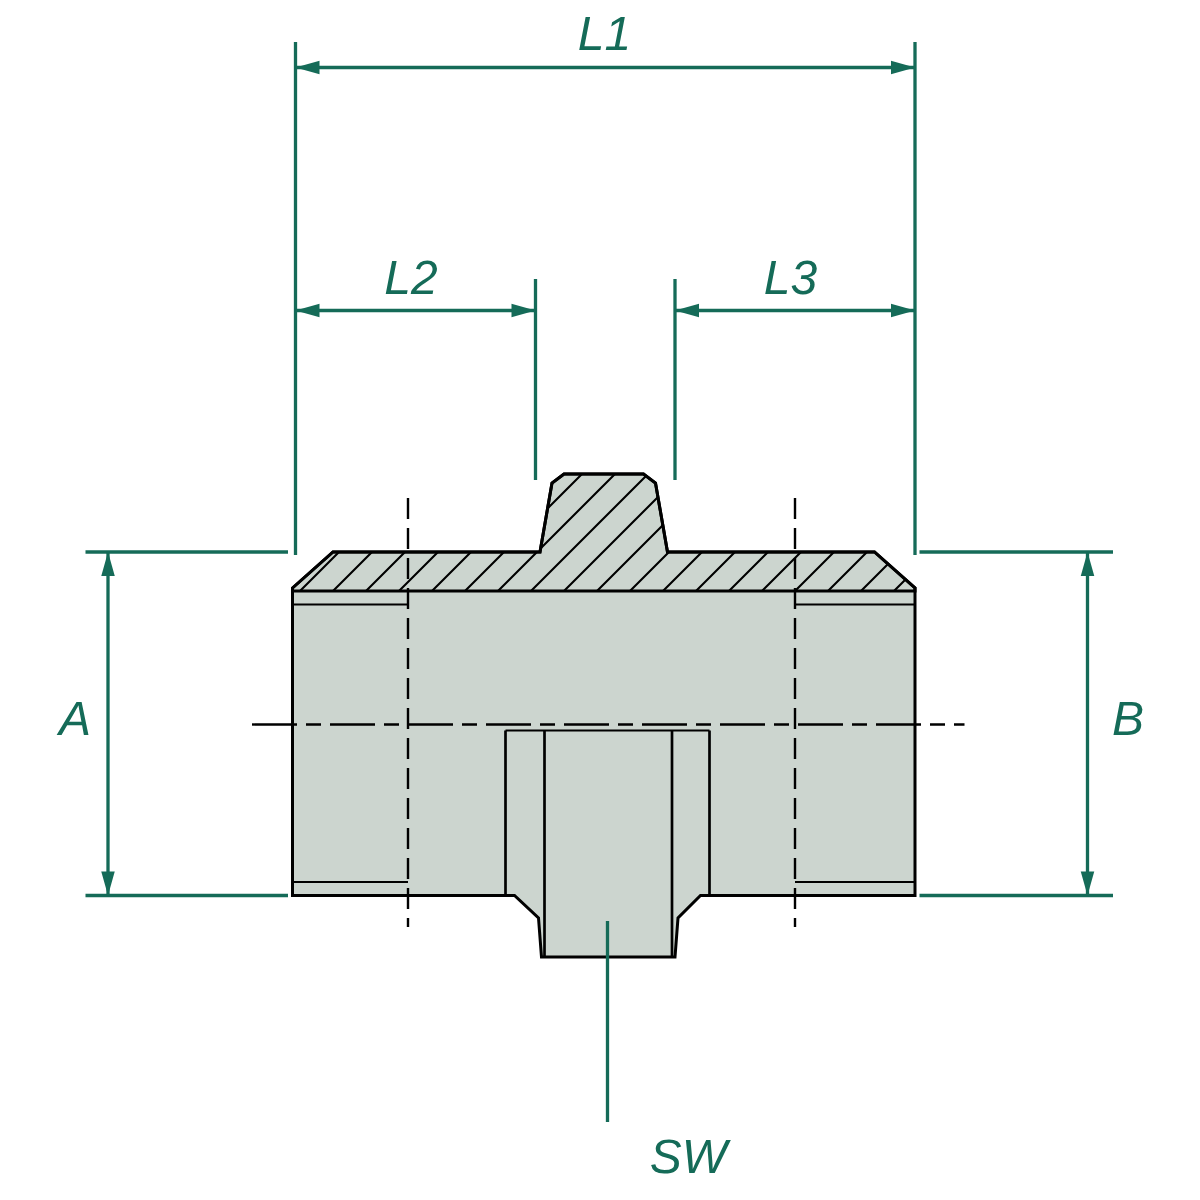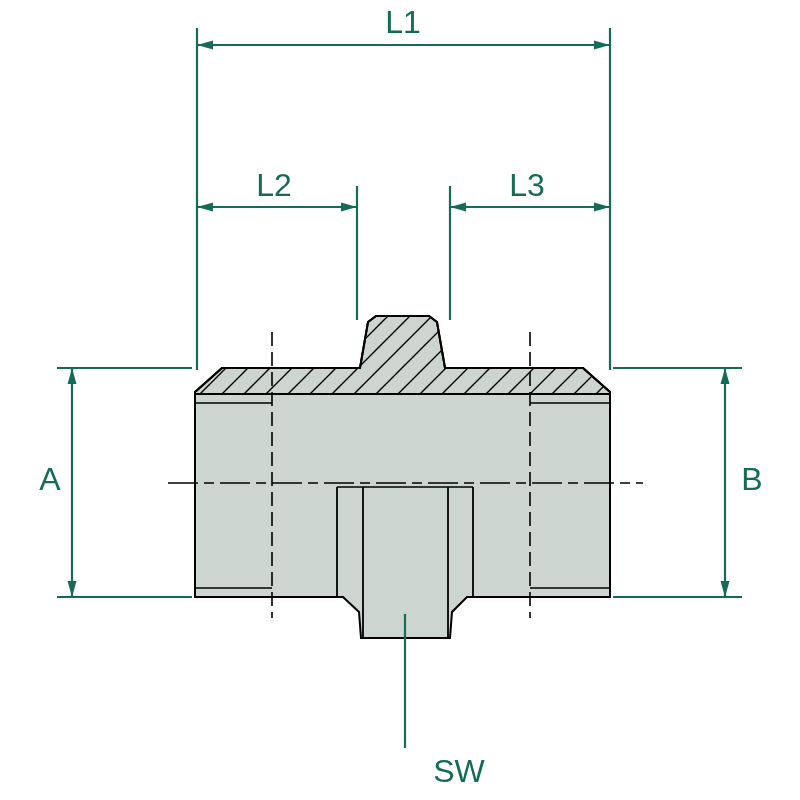--- a/index.html
+++ b/index.html
@@ -6,20 +6,21 @@
     margin: 0;
     padding: 0;
     background: #ffffff;
   }
   .canvas {
     width: 800px;
     height: 800px;
     position: relative;
     background: var(--bg-color, #ffffff);
     font-family: "Liberation Sans", sans-serif;
+    font-style: italic;
   }
   svg { display: block; }
   .body-shape {
     fill: var(--body-fill, #ccd5cf);
     stroke: var(--outline-color, #000000);
     stroke-width: 2;
     stroke-linejoin: miter;
   }
   .hatch-shape {
     fill: url(#hatch);

